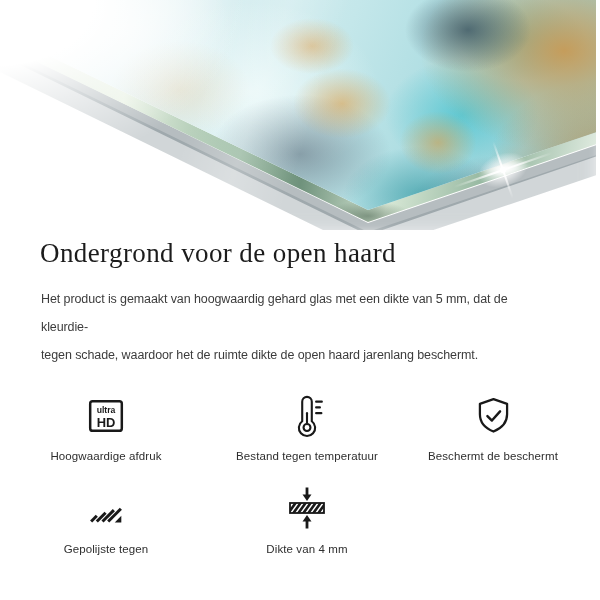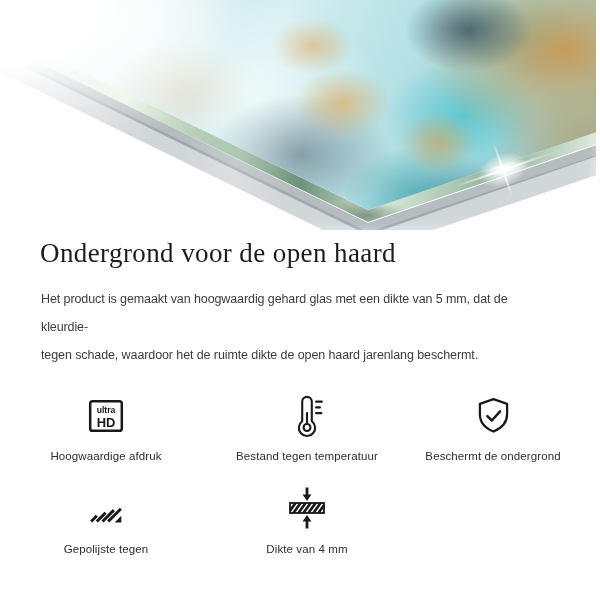--- a/index.html
+++ b/index.html
@@ -147,21 +147,21 @@
       <div class="f-label">Bestand tegen temperatuur</div>
     </div>
 
     <div class="feature">
       <div class="f-icon">
         <svg width="45" height="45" viewBox="0 0 48 48">
           <path class="ln rnd" d="M24 5.5 L38.5 10.5 V21.5 c0 9.5 -6.2 15 -14.5 18.5 C15.2 36.5 9.5 31 9.5 21.5 V10.5 Z" style="stroke-width:2.4"></path>
           <path class="ln rnd" d="M17.5 23.5 l4.8 4.8 L31 18.5" style="stroke-width:2.6"></path>
         </svg>
       </div>
-      <div class="f-label">Beschermt de ondergrond</div>
+      <div class="f-label">Beschermt de beschermt</div>
     </div>
 
 
     <div class="feature">
       <div class="f-icon">
         <svg width="42" height="42" viewBox="0 0 48 48">
           <path class="ln" d="M7 36 L13.5 29.5" style="stroke-width:3.4"></path>
           <path class="ln" d="M13.5 36 L23.5 26" style="stroke-width:3.4"></path>
           <path class="ln" d="M20 36 L33 23" style="stroke-width:3.4"></path>
           <path class="ln" d="M26.5 36 L41 21.5" style="stroke-width:3.4"></path>

